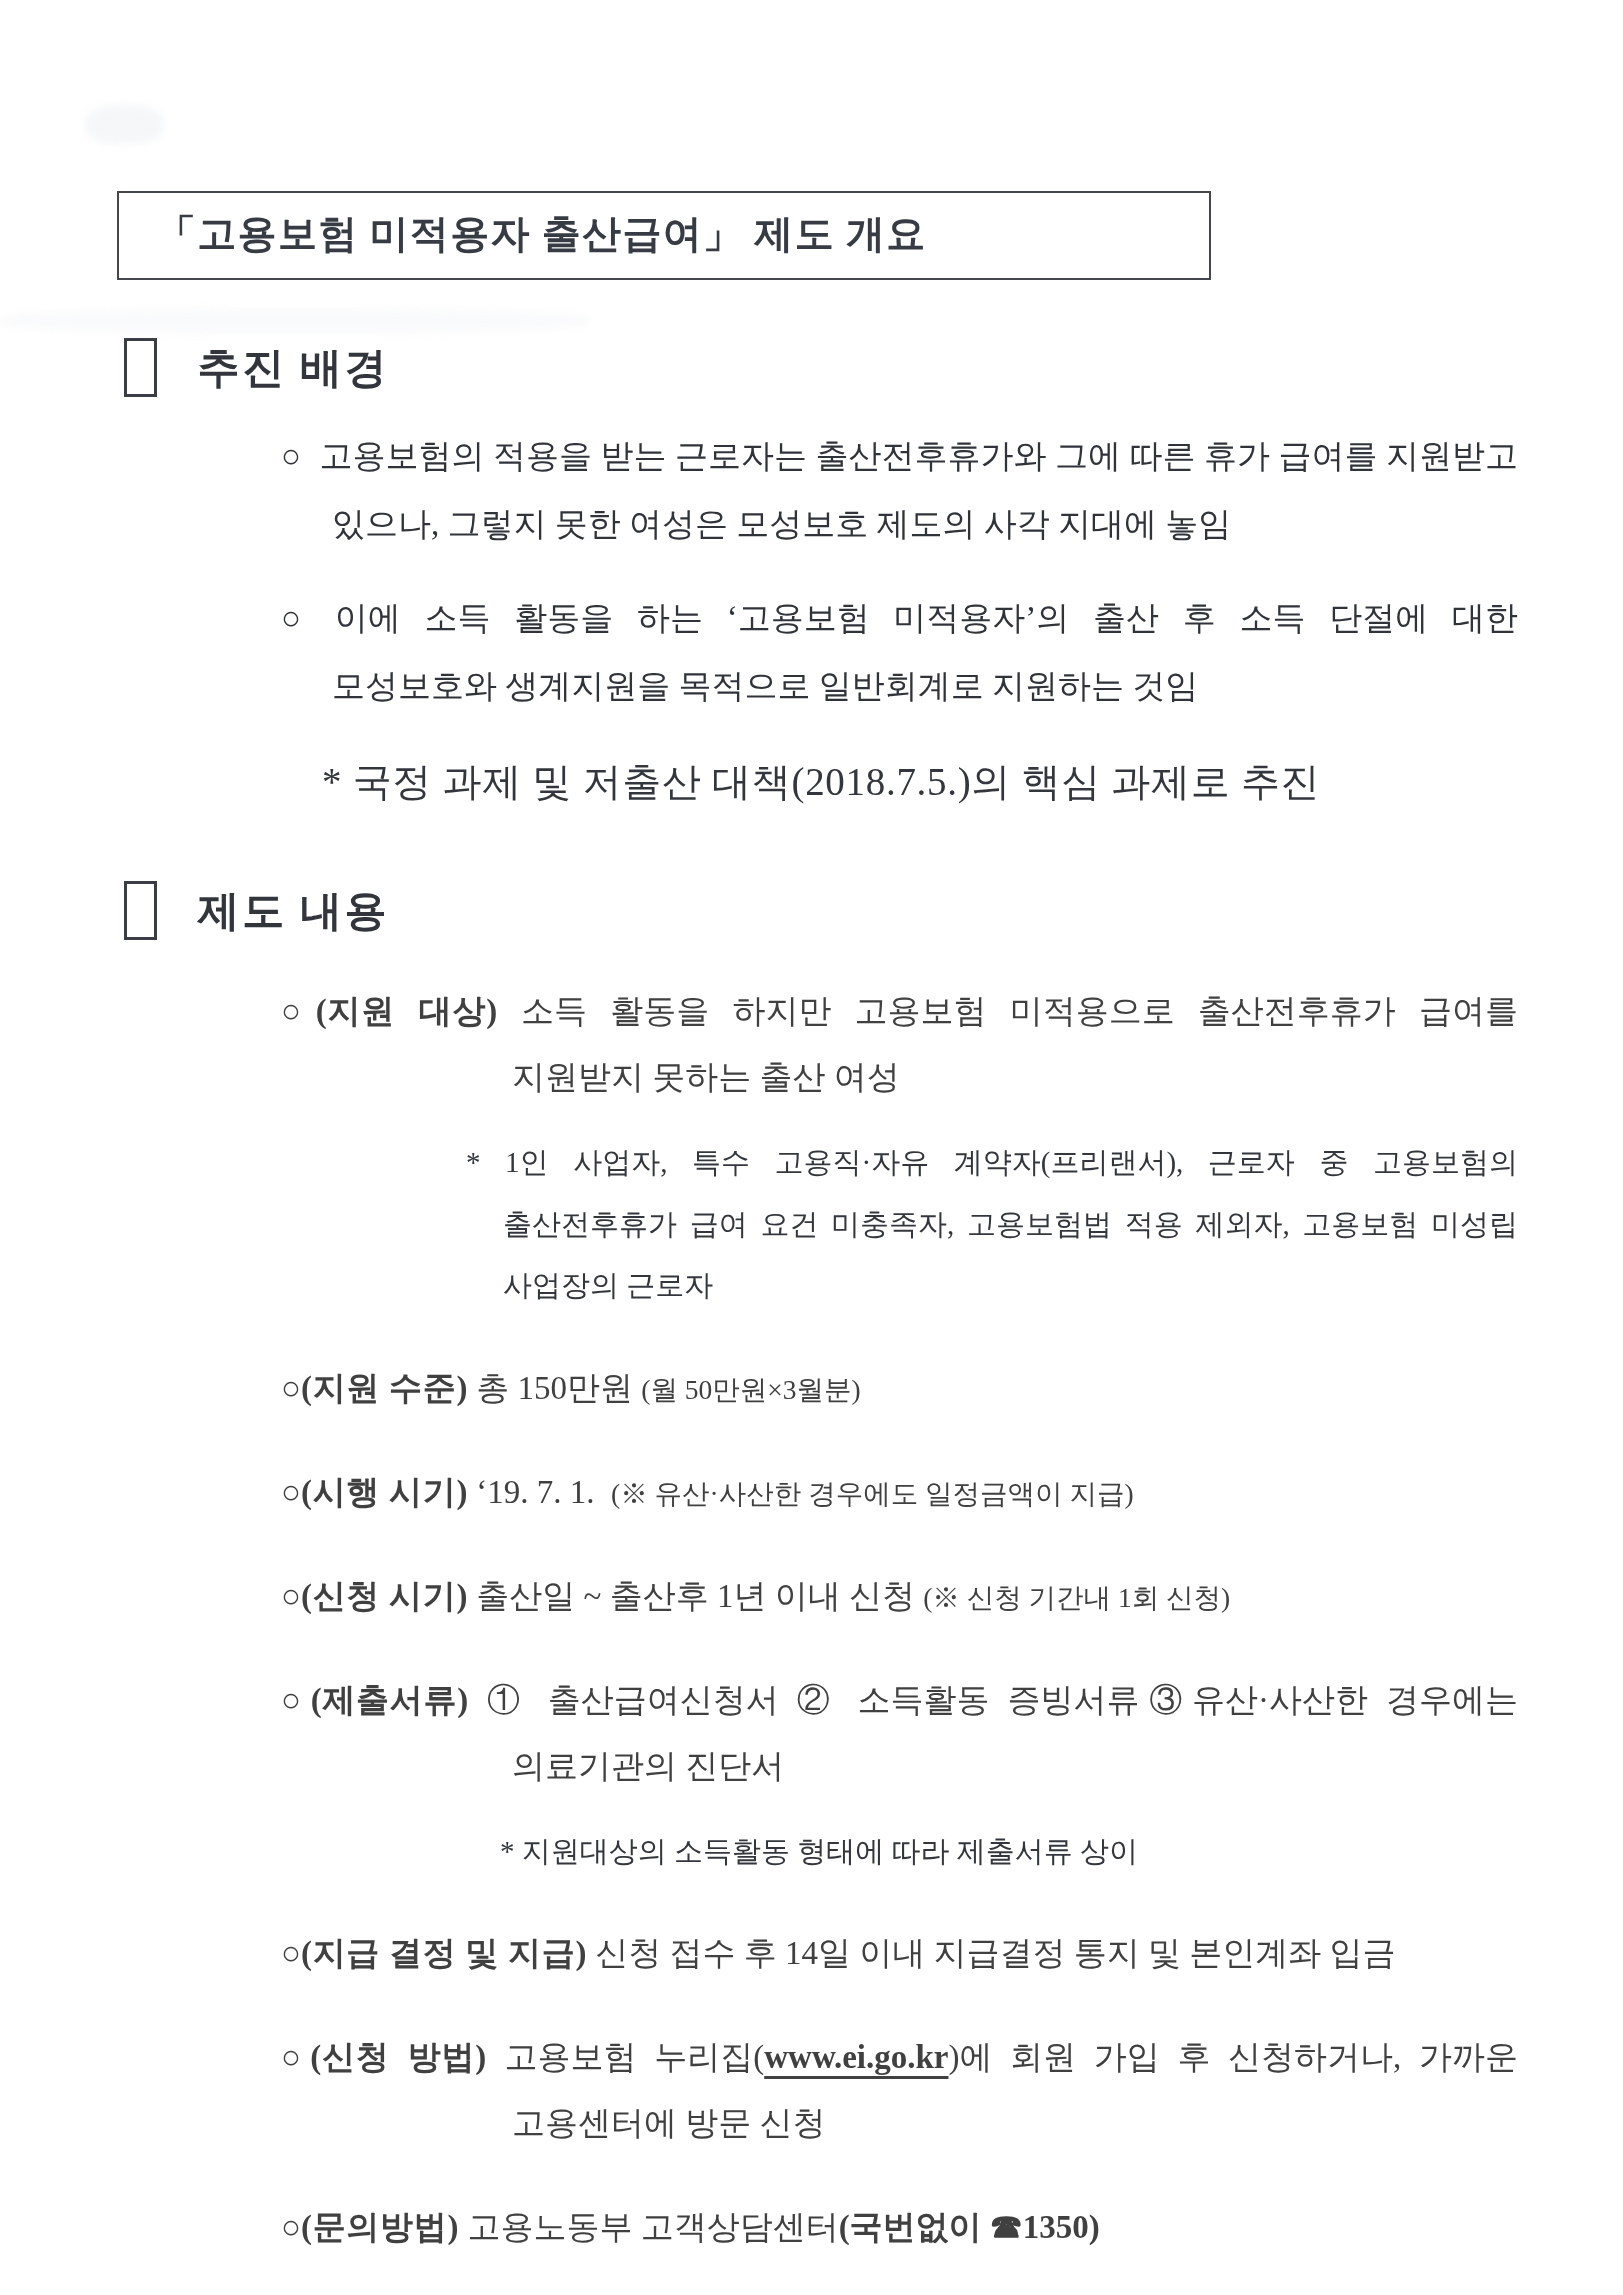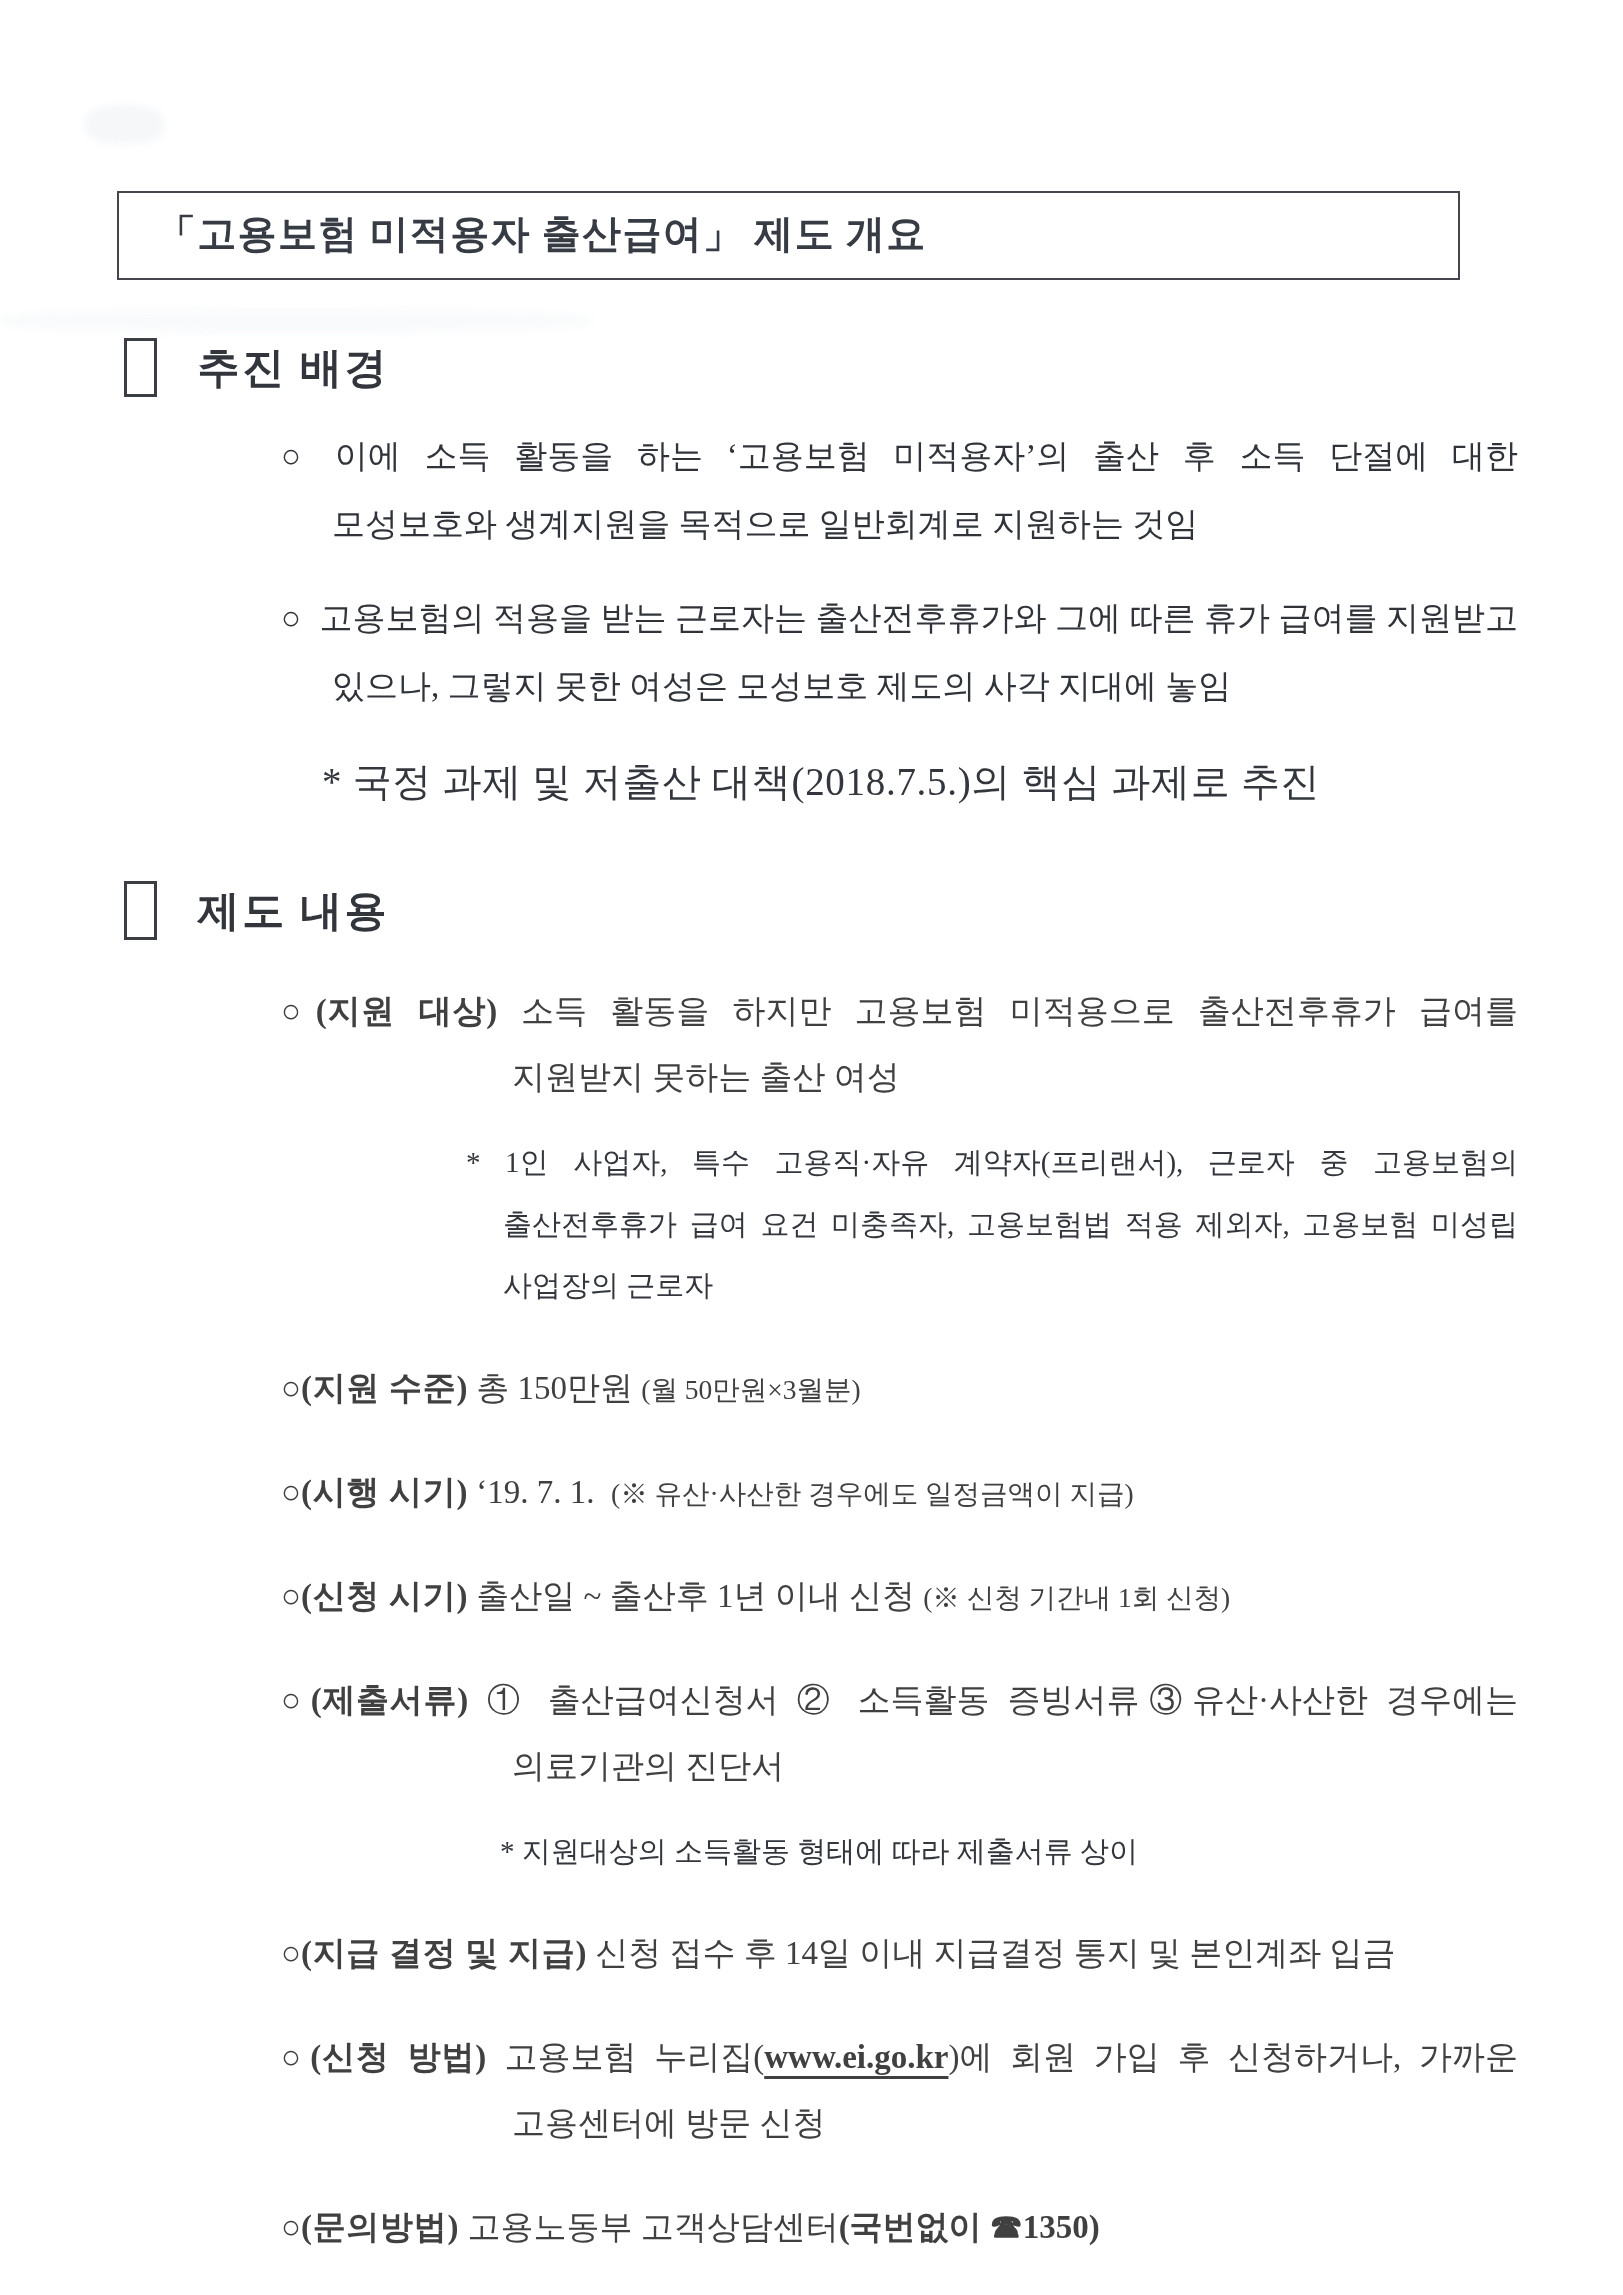--- a/index.html
+++ b/index.html
@@ -12,21 +12,21 @@
     overflow: hidden;
   }
   .scan-smudge {
     position: absolute; background: #eef1f4; opacity: .55; border-radius: 40%;
     filter: blur(3.9px);
   }
   .content { padding: 191px 105px 0 117px; box-sizing: border-box; }
 
   .title-box {
     border: 2.6px solid #43474d;
-    width: 1343px;
+    width: 1094px;
     box-sizing: border-box;
     padding: 14.4px 26px 17px 38px;
     font-size: 39px;
     font-weight: bold;
     letter-spacing: 1.3px;
     color: #373c44;
     white-space: nowrap;
   }
 
   .section-heading {
@@ -110,22 +110,22 @@
   <div class="title-box">
     <span>「고용보험 미적용자 출산급여」 제도 개요</span>
   </div>
 
   <div class="section-heading">
     <span class="sq"></span>
     <span>추진 배경</span>
   </div>
 
   <div class="block">
+    <p class="bullet"><span class="marker">○</span><span>고용보험의 적용을 받는 근로자는 출산전후휴가와 그에 따른 휴가 급여를 지원받고 있으나, 그렇지 못한 여성은 모성보호 제도의 사각 지대에 놓임</span></p>
     <p class="bullet"><span class="marker">○</span><span>이에 소득 활동을 하는 ‘고용보험 미적용자’의 출산 후 소득 단절에 대한 모성보호와 생계지원을 목적으로 일반회계로 지원하는 것임</span></p>
-    <p class="bullet"><span class="marker">○</span><span>고용보험의 적용을 받는 근로자는 출산전후휴가와 그에 따른 휴가 급여를 지원받고 있으나, 그렇지 못한 여성은 모성보호 제도의 사각 지대에 놓임</span></p>
     <div class="fnote-top">* 국정 과제 및 저출산 대책(2018.7.5.)의 핵심 과제로 추진</div>
   </div>
 
   <div class="section-heading" style="margin-top:72px;">
     <span class="sq"></span>
     <span>제도 내용</span>
   </div>
 
   <div class="block">
 

